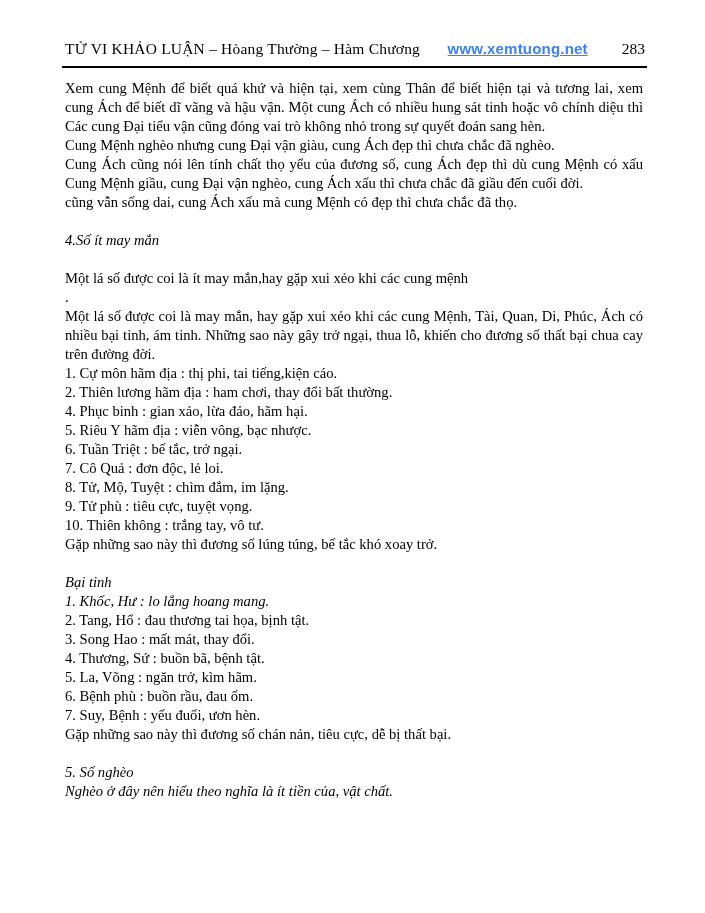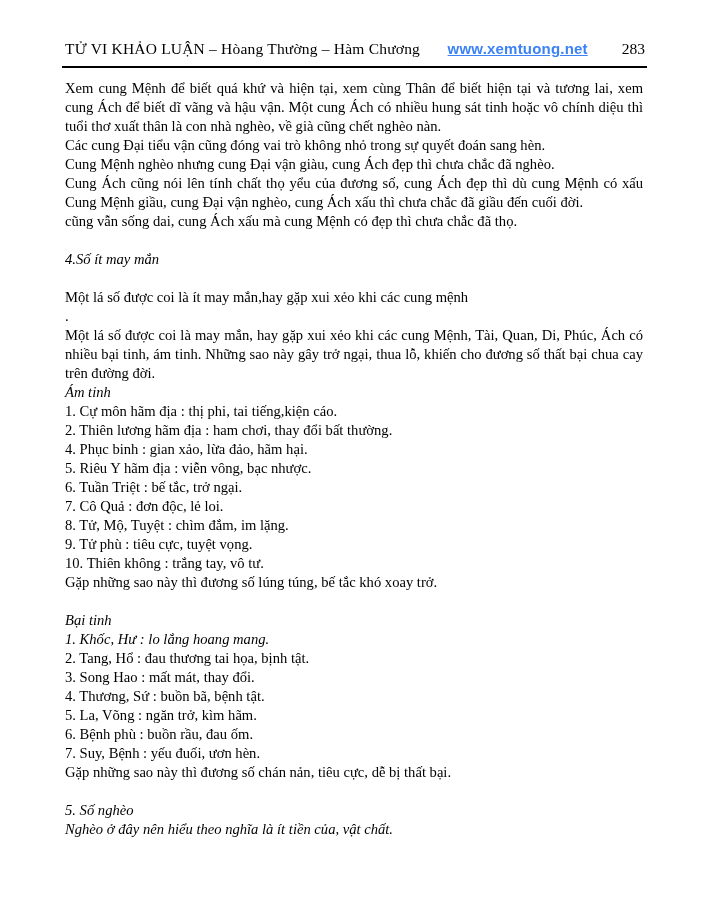--- a/index.html
+++ b/index.html
@@ -85,35 +85,33 @@
 <div class="page">
   <div class="header">
     <span class="h-title">TỬ VI KHẢO LUẬN – Hòang Thường – Hàm Chương</span>
     <a class="h-link">www.xemtuong.net</a>
     <span class="h-page">283</span>
   </div>
   <div class="rule"></div>
   <div class="content" id="doc-body">
       <p class="line s-j">Xem cung Mệnh để biết quá khứ và hiện tại, xem cùng Thân để biết hiện tại và tương lai, xem</p>
       <p class="line s-j">cung Ách để biết dĩ vãng và hậu vận. Một cung Ách có nhiều hung sát tinh hoặc vô chính diệu thì</p>
-      <p class="line">tuổi thơ xuất thân là con nhà nghèo, về già cũng chết nghèo nàn.</p>
       <p class="line">Các cung Đại tiểu vận cũng đóng vai trò không nhỏ trong sự quyết đoán sang hèn.</p>
       <p class="line">Cung Mệnh nghèo nhưng cung Đại vận giàu, cung Ách đẹp thì chưa chắc đã nghèo.</p>
       <p class="line s-j">Cung Ách cũng nói lên tính chất thọ yểu của đương số, cung Ách đẹp thì dù cung Mệnh có xấu</p>
       <p class="line">Cung Mệnh giầu, cung Đại vận nghèo, cung Ách xấu thì chưa chắc đã giầu đến cuối đời.</p>
       <p class="line">cũng vẫn sống dai, cung Ách xấu mà cung Mệnh có đẹp thì chưa chắc đã thọ.</p>
       <p class="line s-gap1"></p>
       <p class="line s-i">4.Số ít may mắn</p>
       <p class="line s-gap2"></p>
       <p class="line">Một lá số được coi là ít may mắn,hay gặp xui xẻo khi các cung mệnh</p>
       <p class="line">.</p>
       <p class="line s-j">Một lá số được coi là may mắn, hay gặp xui xẻo khi các cung Mệnh, Tài, Quan, Di, Phúc, Ách có</p>
       <p class="line s-j">nhiều bại tinh, ám tinh. Những sao này gây trở ngại, thua lỗ, khiến cho đương số thất bại chua cay</p>
       <p class="line">trên đường đời.</p>
-      <p class="line s-i">Ám tinh</p>
       <p class="line">1. Cự môn hãm địa : thị phi, tai tiếng,kiện cáo.</p>
       <p class="line">2. Thiên lương hãm địa : ham chơi, thay đổi bất thường.</p>
       <p class="line">4. Phục binh : gian xảo, lừa đảo, hãm hại.</p>
       <p class="line">5. Riêu Y hãm địa : viễn vông, bạc nhược.</p>
       <p class="line">6. Tuần Triệt : bế tắc, trở ngại.</p>
       <p class="line">7. Cô Quả : đơn độc, lẻ loi.</p>
       <p class="line">8. Tử, Mộ, Tuyệt : chìm đắm, im lặng.</p>
       <p class="line">9. Tử phù : tiêu cực, tuyệt vọng.</p>
       <p class="line">10. Thiên không : trắng tay, vô tư.</p>
       <p class="line">Gặp những sao này thì đương số lúng túng, bế tắc khó xoay trở.</p>

